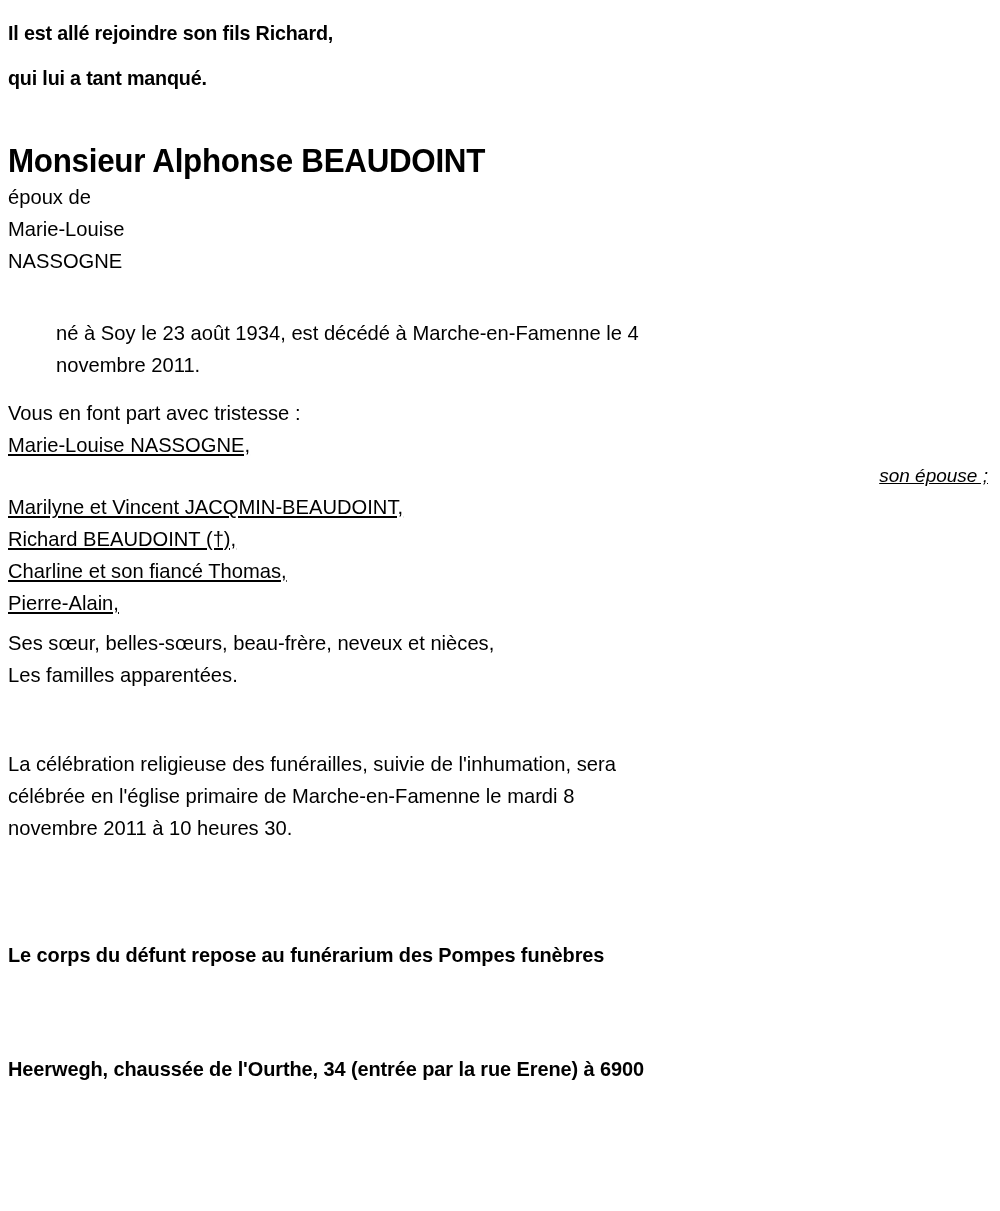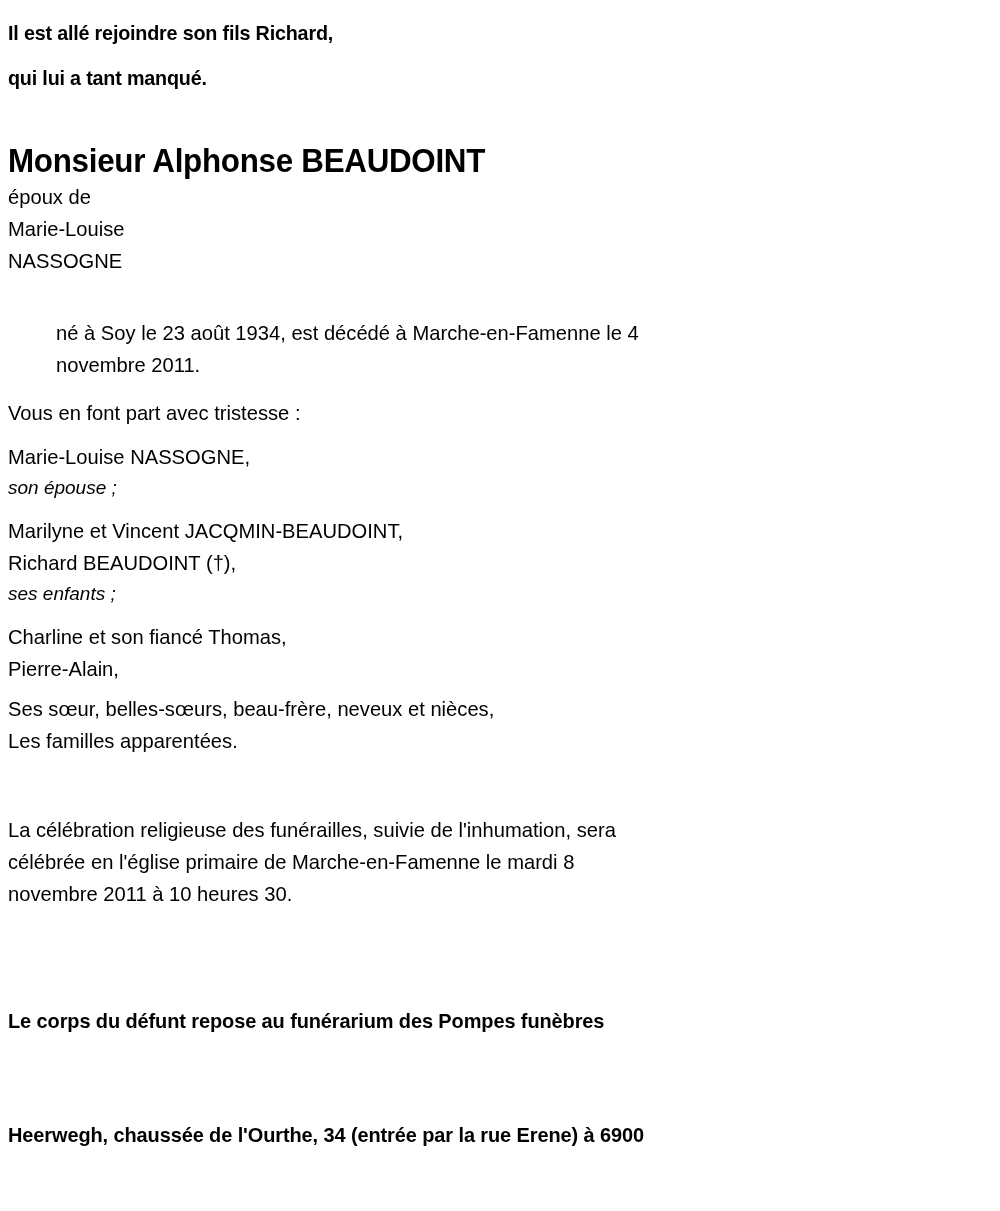--- a/index.html
+++ b/index.html
@@ -61,30 +61,32 @@
     margin-top: 40px;
     margin-left: 48px;
   }
 
   .announce-line {
     margin-top: 16px;
   }
 
   
   .family-group {
-    margin-top: 12px;
+    margin-top: 0;
+    text-decoration: underline;
   }
   .family-group .names {
     font-size: 21px;
     line-height: 32px;
     transform: scaleX(0.96);
     transform-origin: left top;
     white-space: pre;
   }
   .relation-label {
+    text-align: right;
     font-style: italic;
     font-size: 19px;
     line-height: 30px;
     padding-right: 4px;
     white-space: pre;
   }
 
   .extended-block {
     margin-top: 8px;
   }
@@ -131,21 +133,20 @@
   <div class="body-line announce-line">Vous en font part avec tristesse :</div>
 
   <div class="family-group">
     <div class="names">Marie-Louise NASSOGNE,</div>
     <div class="relation-label">son épouse ;</div>
   </div>
 
   <div class="family-group">
     <div class="names">Marilyne et Vincent JACQMIN-BEAUDOINT,</div>
     <div class="names">Richard BEAUDOINT (†),</div>
-    <div class="relation-label">ses enfants ;</div>
   </div>
 
   <div class="family-group">
     <div class="names">Charline et son fiancé Thomas,</div>
     <div class="names">Pierre-Alain,</div>
   </div>
 
   <div class="extended-block">
     <div class="body-line">Ses sœur, belles-sœurs, beau-frère, neveux et nièces,</div>
     <div class="body-line">Les familles apparentées.</div>

